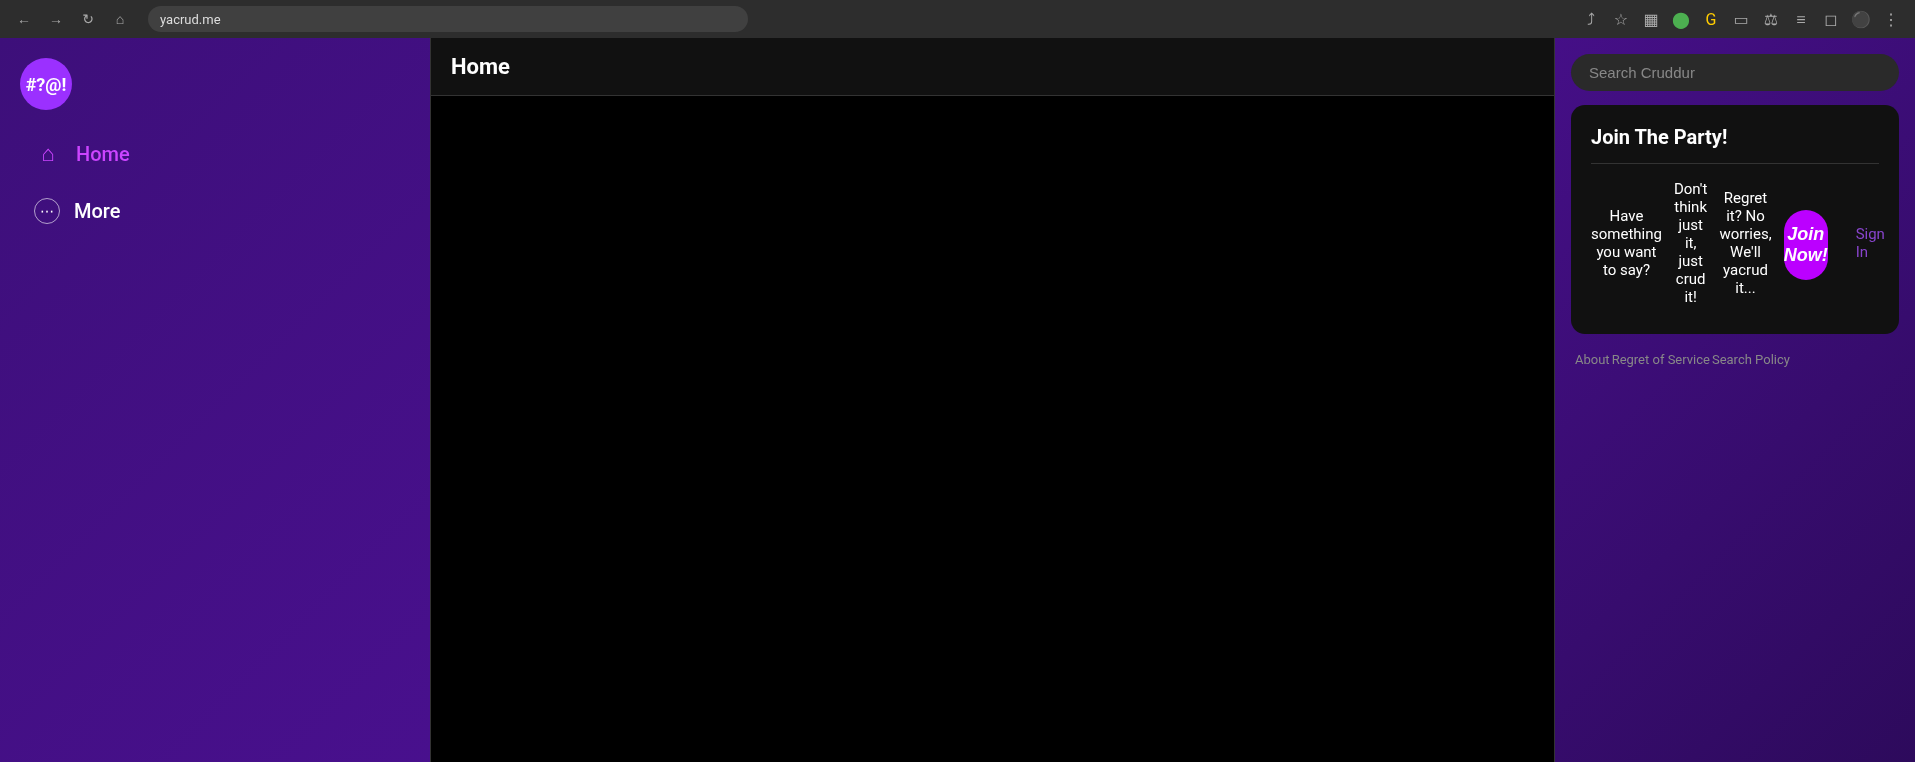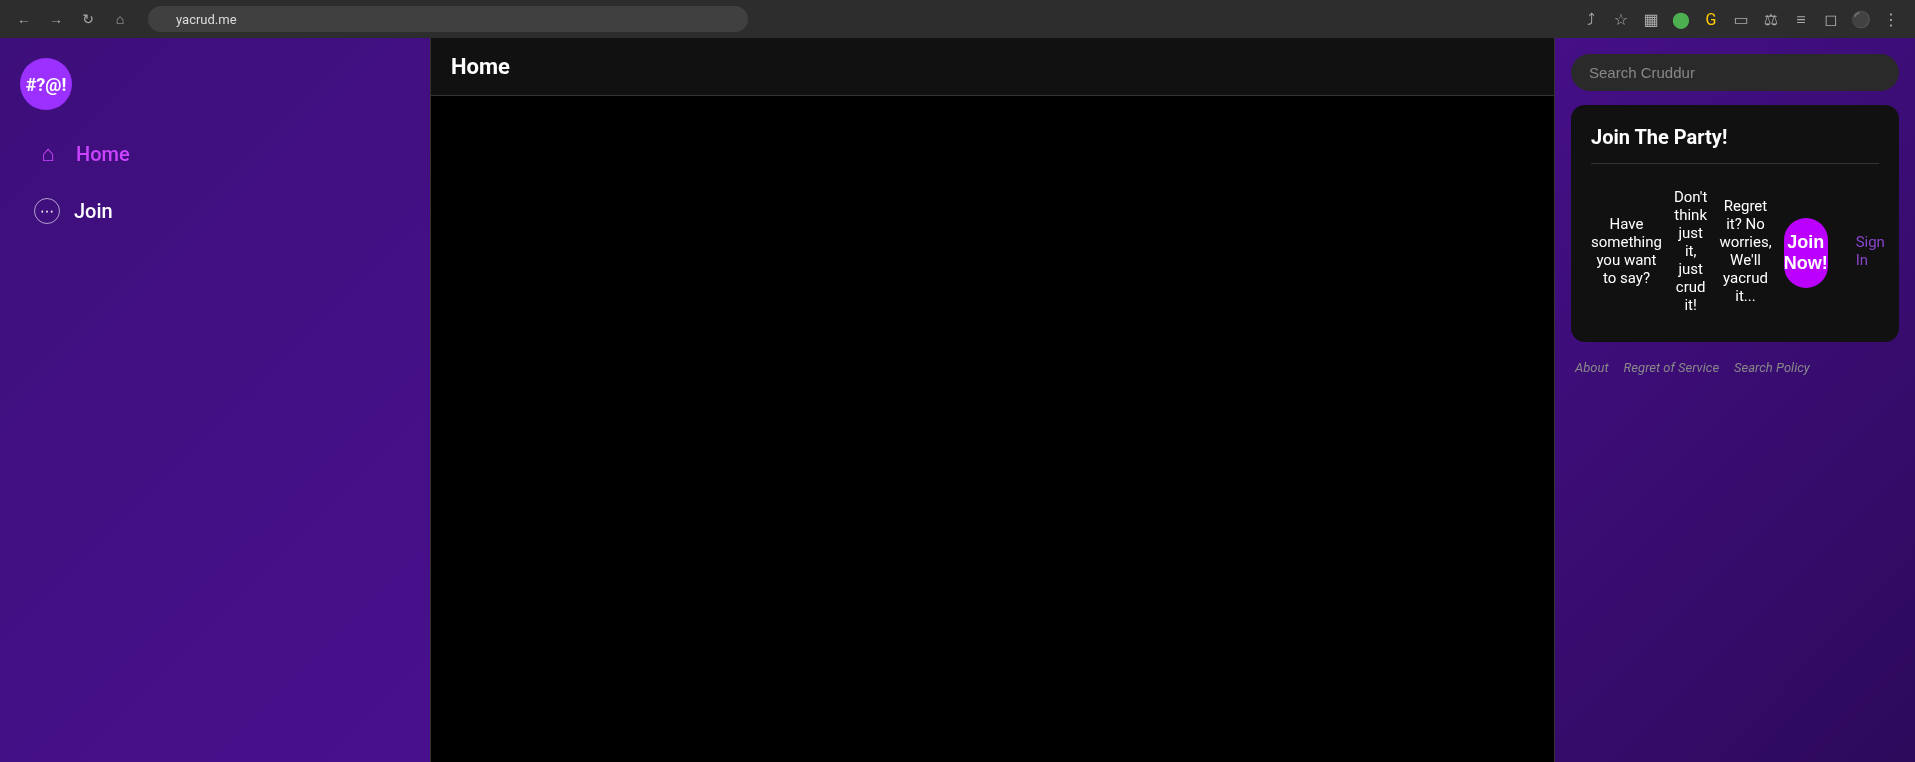--- a/index.html
+++ b/index.html
@@ -24,21 +24,21 @@
       flex: 1;
       max-width: 600px;
       background: #404040;
       border-radius: 20px;
       height: 26px;
       display: flex;
       align-items: center;
       padding: 0 12px;
       margin: 0 8px;
     }
-    .address-bar span { color: #ddd; font-size: 13px; margin-left: 16px; }
+    .address-bar span { color: #ddd; font-size: 13px; }
     .browser-icons {
       display: flex; align-items: center; gap: 6px; margin-left: auto;
     }
     .browser-icon { color: #aaa; font-size: 16px; cursor: pointer; width: 24px; height: 24px; display:flex; align-items:center; justify-content:center; }
 
     
     .page-wrapper {
       display: flex;
       min-height: calc(100vh - 38px);
       background: linear-gradient(135deg, #3d0f7a 0%, #4a1090 50%, #2d0a5c 100%);
@@ -134,21 +134,21 @@
       cursor: text;
     }
     .search-box::placeholder { color: #888; }
 
     .join-card {
       background: #111;
       border-radius: 14px;
       padding: 20px;
       display: flex;
       flex-direction: column;
-      gap: 16px;
+      gap: 8px;
     }
     .join-card-title {
       color: white;
       font-size: 20px;
       font-weight: bold;
       border-bottom: 1px solid #333;
       padding-bottom: 14px;
     }
     .join-card-body {
       display: flex;
@@ -167,35 +167,35 @@
       color: white;
       font-size: 18px;
       font-weight: bold;
       border: none;
       border-radius: 30px;
       padding: 14px 0;
       width: 100%;
       cursor: pointer;
       transition: background 0.15s;
       margin-top: 4px;
+      font-style: italic;
     }
     .sign-in-link {
       color: #8844cc;
       font-size: 15px;
       cursor: pointer;
       text-decoration: none;
       margin-left: 16px;
     }
 
     .footer-links {
       display: flex;
-      gap: 15px;
+      gap: 2px;
       padding: 4px 4px;
       flex-wrap: wrap;
-      font-style: italic;
     }
     .footer-link {
       color: #888;
       font-size: 13px;
       cursor: pointer;
       text-decoration: none;
     }
 
     
     .green-dot { color: #4caf50; }
@@ -236,21 +236,21 @@
       </div>
     </div>
 
     <div class="nav-item active">
       <div class="nav-icon">⌂</div>
       <span>Home</span>
     </div>
 
     <div class="nav-item">
       <div class="nav-icon" style="font-size:14px; border: 1.5px solid rgba(255,255,255,0.6); border-radius:50%; width:26px; height:26px;">⋯</div>
-      <span>Join</span>
+      <span>More</span>
     </div>
   </div>
 
   <div class="main-content">
     <div class="main-header">
       <h1>Home</h1>
     </div>
     <div class="main-feed"></div>
   </div>
 

